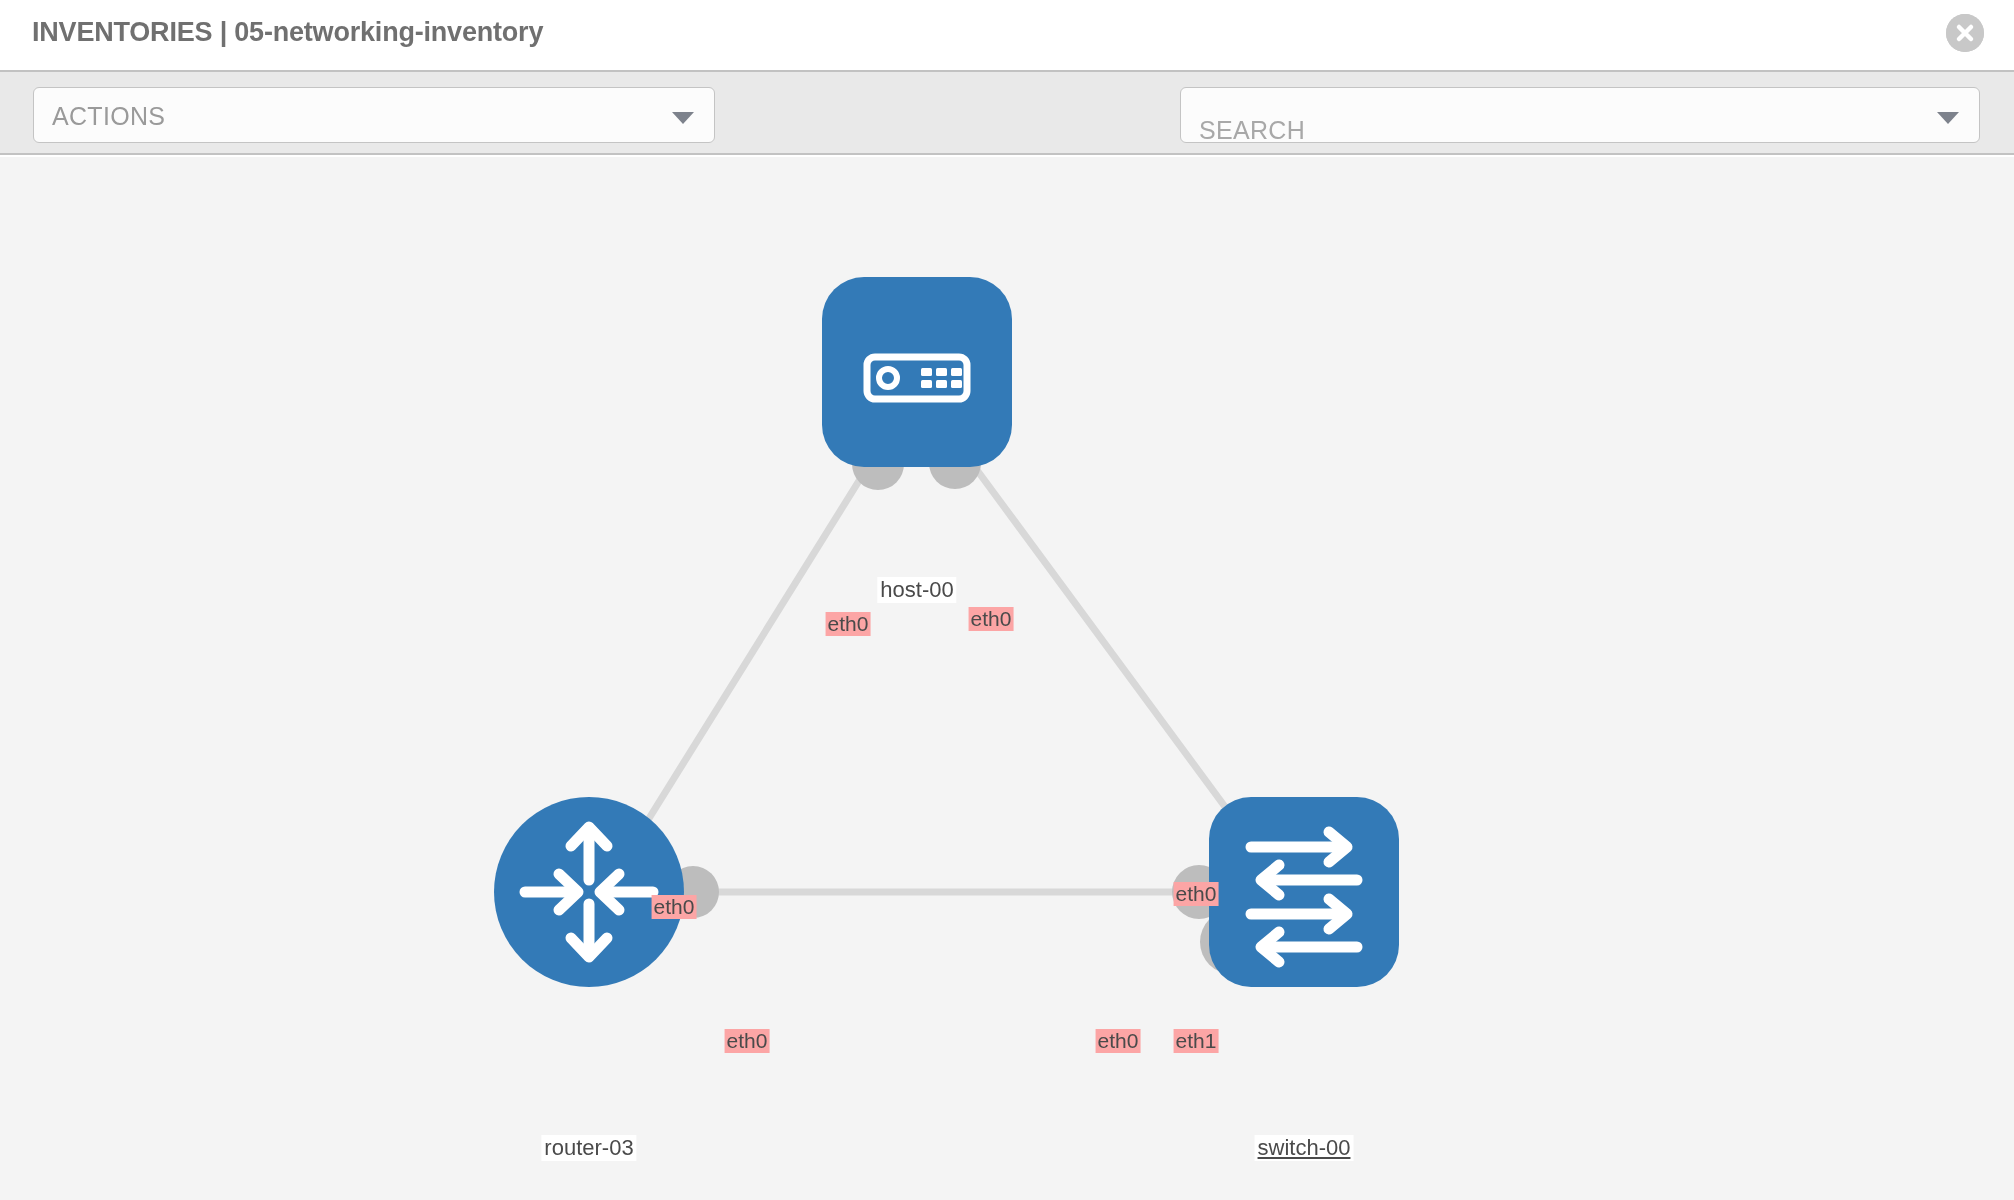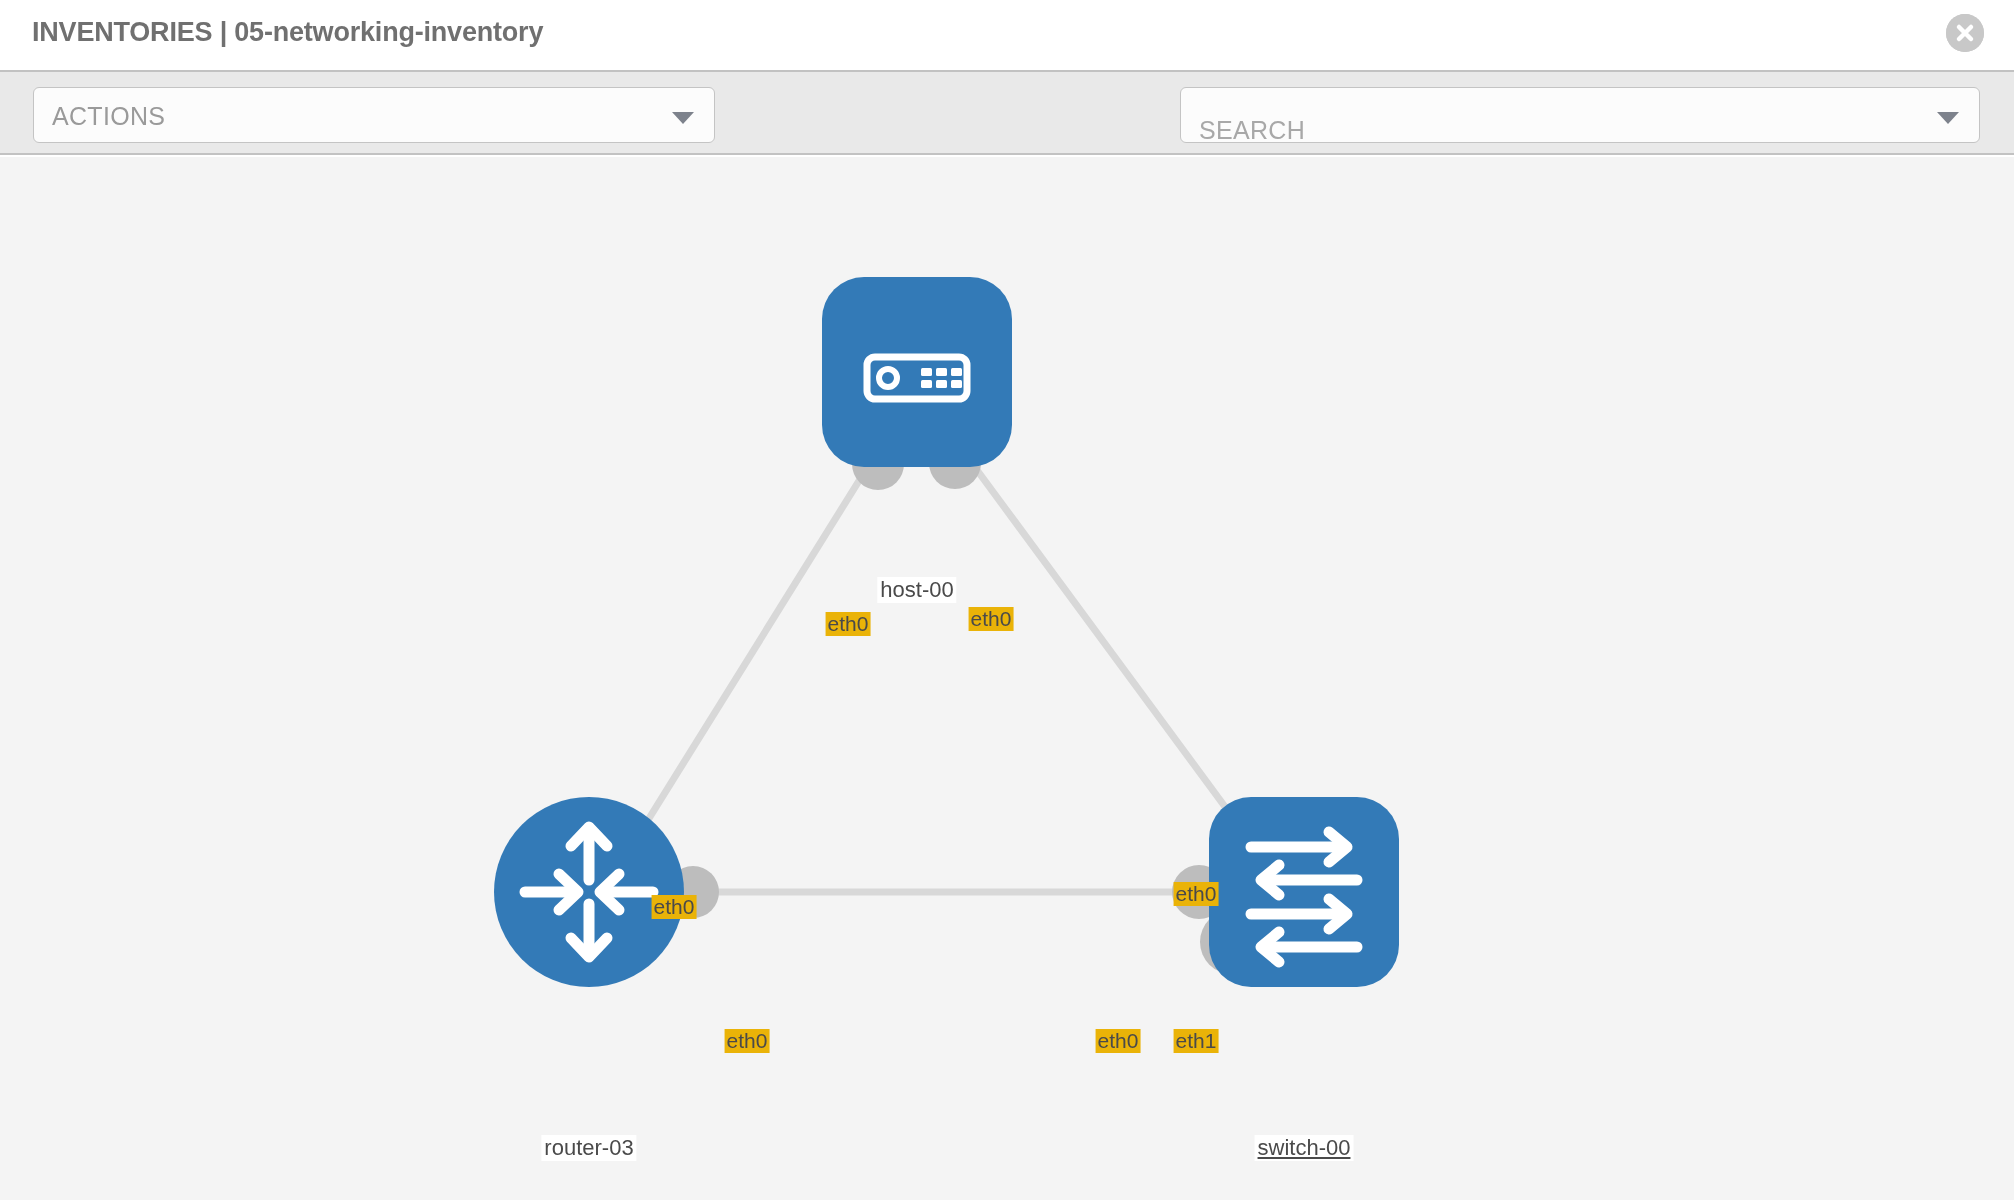--- a/index.html
+++ b/index.html
@@ -82,21 +82,21 @@
   .node-label {
     position: absolute;
     font-size: 22px; color: #4a4a4a;
     background: #ffffff; padding: 0 3px;
     white-space: nowrap;
     transform: translateX(-50%);
   }
   .iface-label {
     position: absolute;
     font-size: 21px; color: #4a4a4a;
-    background: #eab308; padding: 0 2px;
+    background: #fca5a5; padding: 0 2px;
     white-space: nowrap;
     transform: translateX(-50%);
   }
 </style>
 </head>
 <body>
 
 <div id="app">
 
   <div class="header">

